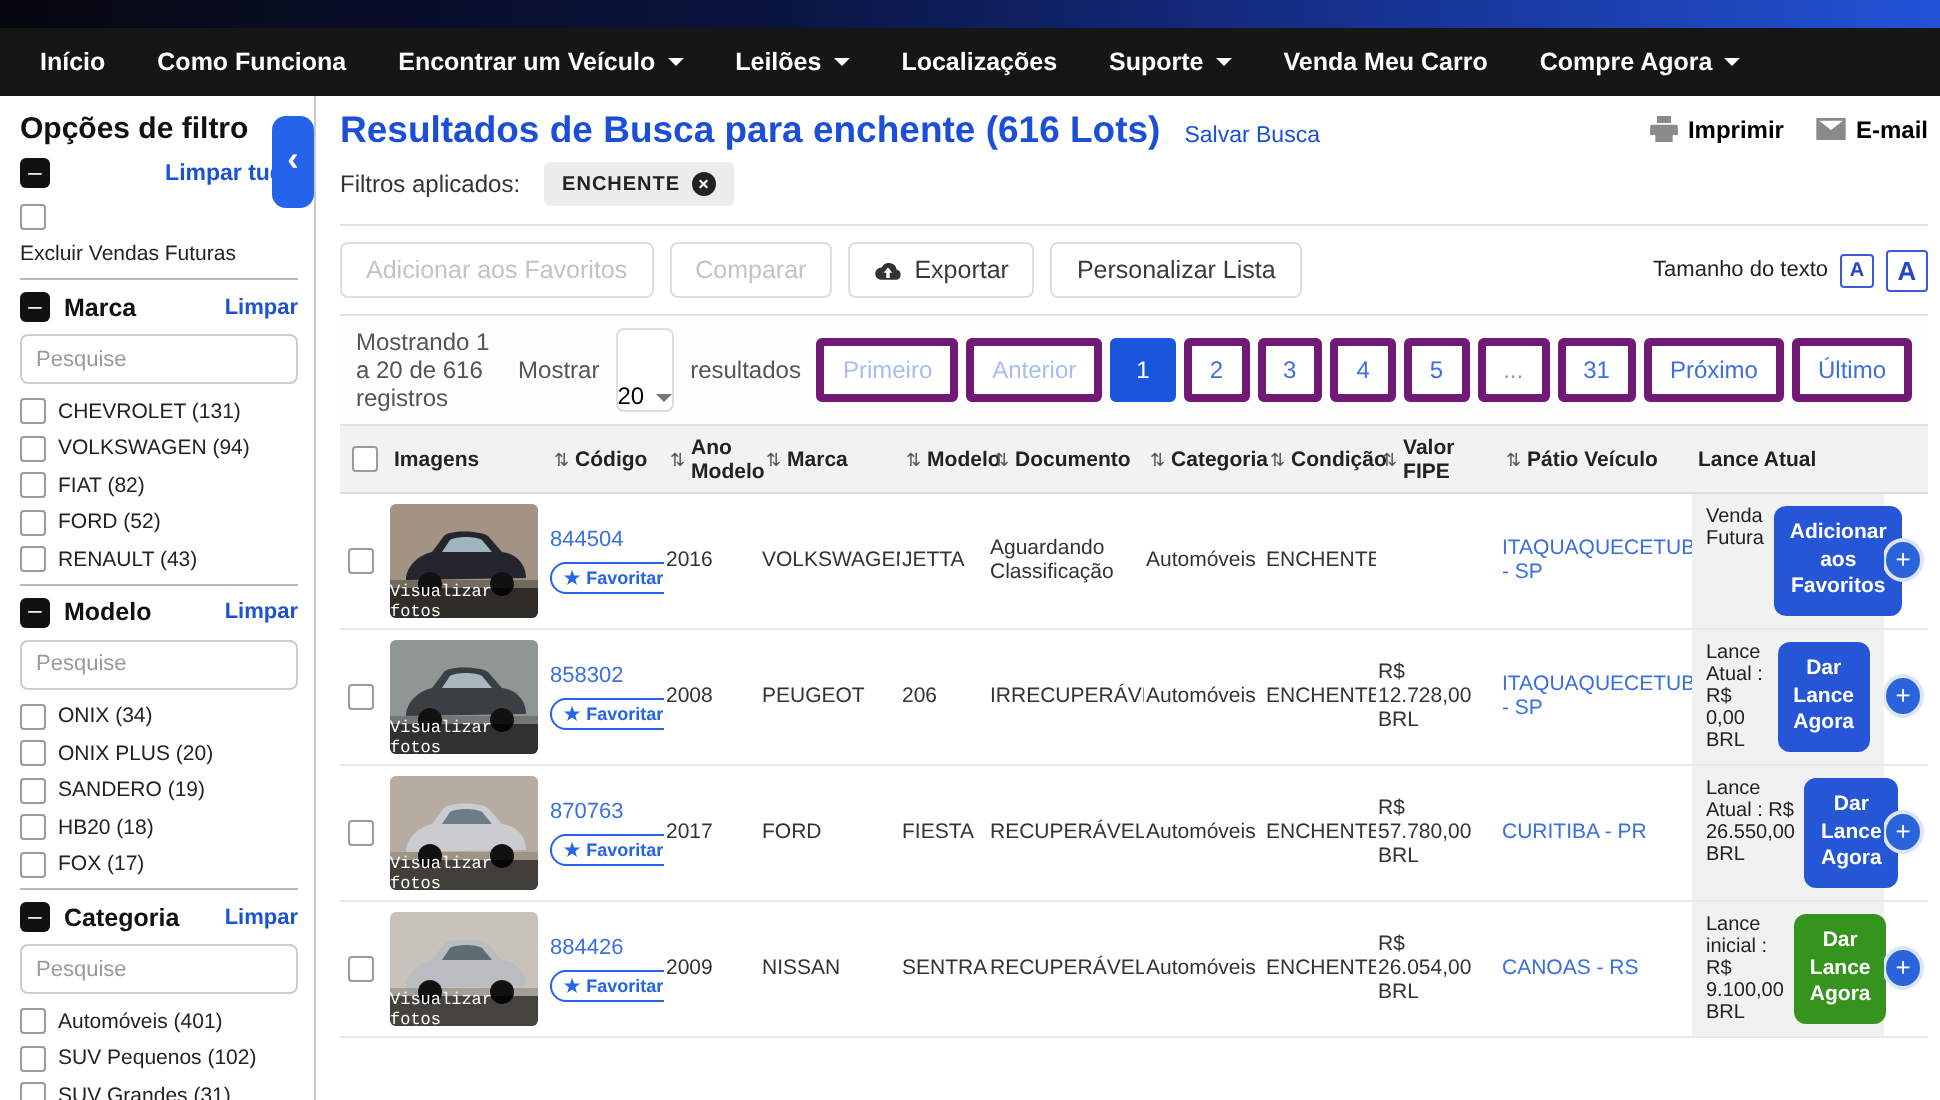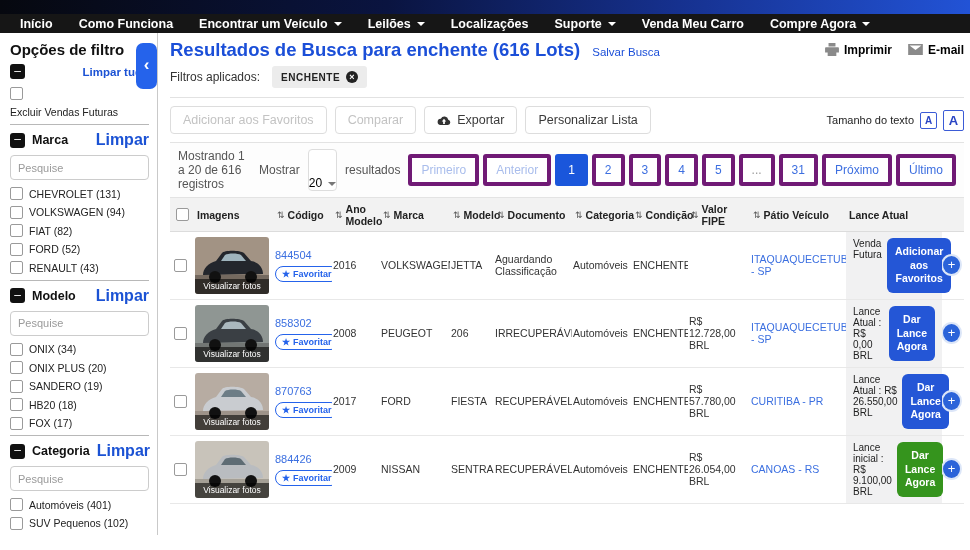--- a/index.html
+++ b/index.html
@@ -2,21 +2,21 @@
 <html><head>
 <meta charset="utf-8">
 <style>
   * { box-sizing: border-box; margin: 0; padding: 0; }
   html,body { width:970px; height:550px; overflow:hidden; background:#fff; }
   .page { width:970px; height:550px; position:relative; overflow:hidden;
           font-family:"Liberation Sans", sans-serif; background:#fff; }
 
   
   .topbar { height:14px; background:linear-gradient(90deg,#06080f 0%,#0a1440 40%,#16318f 70%,#2253d6 100%); }
-  .nav { height:19px; background:#161616; display:flex; padding:0 0 0 20px; gap:26px; }
+  .nav { height:34px; background:#161616; display:flex; padding:0 0 0 20px; gap:26px; }
   .nav-item { color:#fff; font-size:12.5px; font-weight:600; display:flex; align-items:center; cursor:pointer; white-space:nowrap; }
   .caret-down { width:0; height:0; border:4px solid transparent; border-top-color:#fff; margin-left:6px; margin-top:4px; }
 
   .content { display:flex; height:502px; }
 
   
   .sidebar { width:158px; min-width:158px; background:#fff; border-right:1px solid #c9c9c9;
              padding:8px 8px 0 10px; position:relative; overflow:hidden; }
   .sb-title { font-size:15px; font-weight:bold; color:#111; margin-bottom:6px; }
   .sb-row { display:flex; align-items:center; justify-content:space-between; margin-bottom:8px; }
@@ -25,21 +25,21 @@
   .minus-sq::before { content:"–"; margin-top:-2px; }
   .link-blue { color:#1b52d4; font-size:11.5px; font-weight:bold; cursor:pointer; text-decoration:none; }
   .collapse-btn { position:absolute; right:0; top:10px; width:21px; height:46px; background:#2563eb;
                   border-radius:7px 0 0 7px; border-radius:7px; display:flex; align-items:center; justify-content:center; cursor:pointer; }
   .collapse-btn::before { content:"‹"; color:#fff; font-size:17px; font-weight:bold; margin-top:-2px; }
   .cb-row { display:flex; gap:6px; font-size:10.5px; color:#222; margin-bottom:6px;flex-direction:column; }
   .cb { width:13px; height:13px; border:1px solid #9a9a9a; border-radius:2px; background:#fff; flex:0 0 auto; cursor:pointer; appearance:none; }
   .sb-section { border-top:1px solid #b8b8b8; padding-top:6px; margin-top:4px; }
   .sec-head { display:flex; align-items:center; gap:7px; margin-bottom:6px; }
   .sec-title { font-size:12.5px; font-weight:bold; color:#111; flex:1; }
-  .sec-clear { font-size:16px; font-weight:bold; color:#1b52d4; cursor:pointer; }
+  .sec-clear { font-size:11px; font-weight:bold; color:#1b52d4; cursor:pointer; }
   .sb-search { width:100%; height:25px; border:1px solid #ccc; border-radius:4px; padding:0 7px;
                font-size:11px; color:#333; margin-bottom:7px; font-family:"Liberation Sans",sans-serif; }
   .sb-search::placeholder { color:#9a9a9a; }
   .sec-item { display:flex; align-items:center; gap:6px; font-size:10.5px; color:#222; margin-bottom:5.5px; }
 
   
   .main { flex:1; min-width:0; padding:6px 6px 0 12px; background:#fff; }
   .title-row { display:flex; align-items:baseline; margin-bottom:3px; }
   .page-title { color:#1b4fd8; font-size:18.5px; font-weight:bold; }
   .save-search { color:#1b4fd8; font-size:11.5px; font-weight:normal; margin-left:12px; cursor:pointer; }
@@ -82,21 +82,21 @@
   
   .grid-cols { display:grid; grid-template-columns:24px 80px 58px 48px 70px 44px 78px 60px 56px 62px 96px 96px 1fr; }
   .thead { background:#f2f2f2; border-bottom:1px solid #dcdcdc; min-height:34px; align-items:center; }
   .th { font-size:10.5px; color:#222; font-weight:bold; padding:4px 3px; display:flex; align-items:center; }
   .sort::before { content:"⇅"; font-size:9px; color:#555; margin-right:3px; font-weight:normal; }
   .trow { min-height:66px; border-bottom:1px solid #e8e8e8; align-items:center; background:#fff; }
   .td { font-size:10.5px; color:#333; padding:3px 4px 3px 1px; overflow:hidden; }
   .td-center { display:flex; justify-content:center; }
   .thumb-wrap { position:relative; width:74px; height:57px; border-radius:3px; overflow:hidden; cursor:pointer; }
   .thumb-overlay { position:absolute; left:0; right:0; bottom:0; height:15px; background:rgba(0,0,0,.58);
-                   color:#fff; font-size:8.5px; display:flex; align-items:center; justify-content:center; }
+                   color:#fff; font-size:8.5px; display:flex; align-items:center; justify-content:center;font-family:Liberation Mono, monospace; }
   .code-link { color:#3b6fe0; font-size:11px; cursor:pointer; display:block; margin-bottom:5px; }
   .fav-pill { border:1px solid #2563eb; border-radius:10px; padding:2px 6px; color:#2563eb; font-size:9px;
               font-weight:bold; display:inline-flex; align-items:center; gap:3px; cursor:pointer; white-space:nowrap; }
   .star::before { content:"★"; font-size:9px; }
   .patio-link { color:#3b6fe0; cursor:pointer; }
   .lance-cell { background:#f1f1f2; align-self:stretch; display:flex; flex-direction:row; gap:5px;
                 padding:6px 7px; font-size:10px; color:#222; justify-content:flex-start; }
   .bid-btn { border:none; border-radius:6px; color:#fff; font-size:10.5px; font-weight:bold; padding:7px 8px;
              cursor:pointer; line-height:1.3; font-family:"Liberation Sans",sans-serif; }
   .bid-blue { background:#2456d6; width:100%; }

